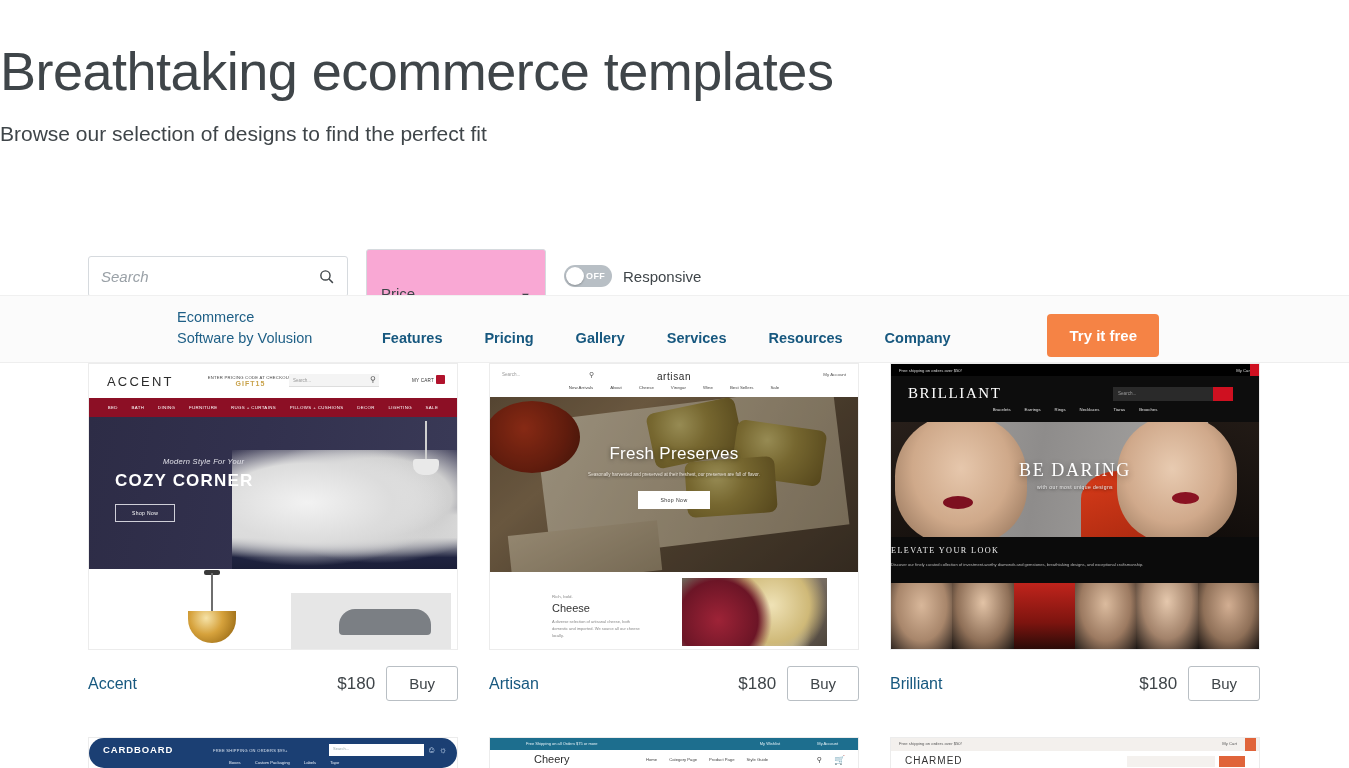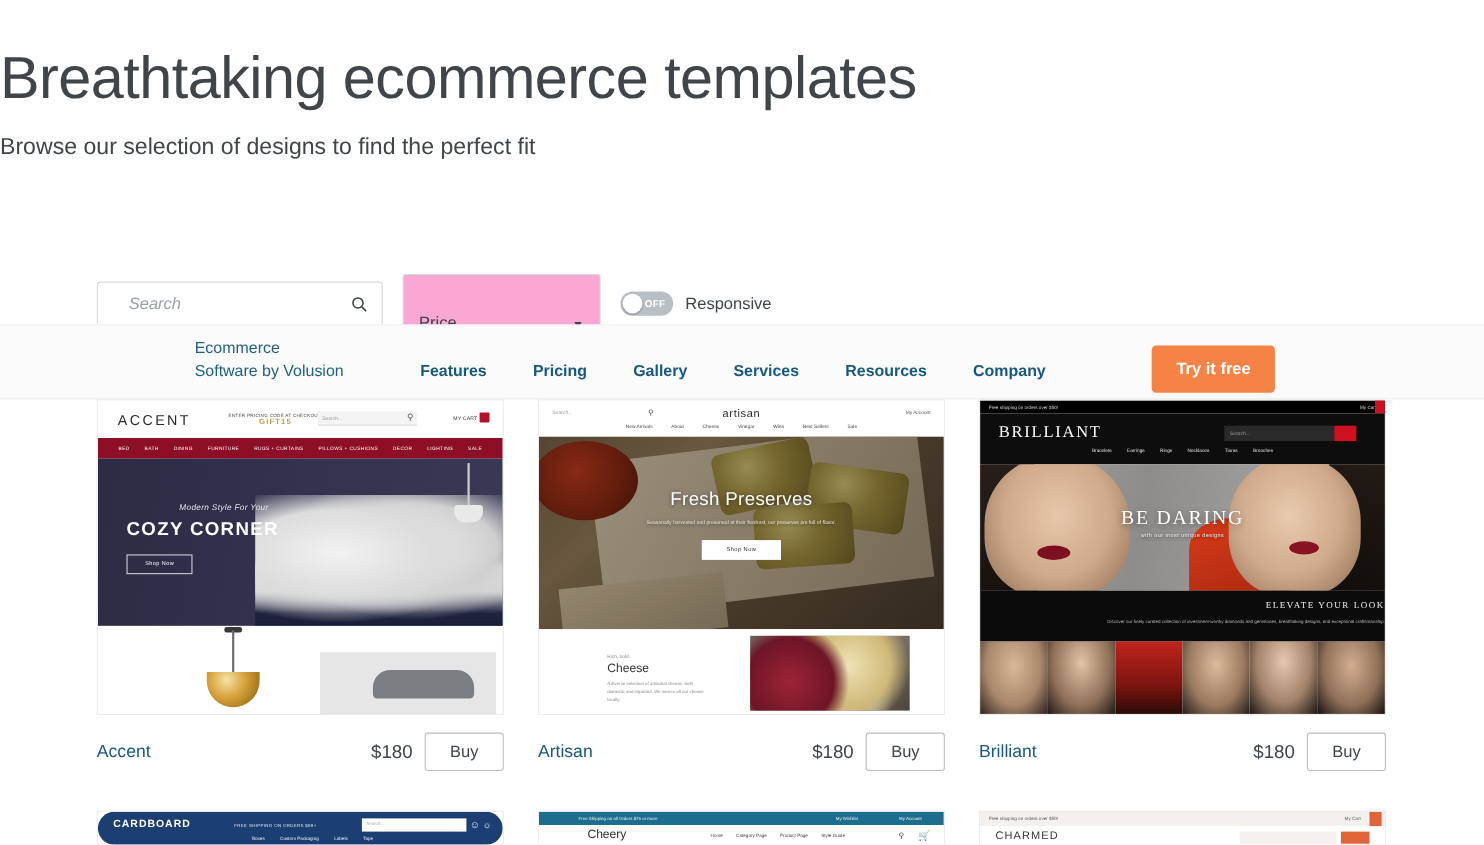--- a/index.html
+++ b/index.html
@@ -28,21 +28,20 @@
   }
   .search-box {
     width: 260px; height: 41px; border:1px solid #d6dade; border-radius:3px;
     background:#fff; display:flex; align-items:center; padding:0 12px;
     position:relative;
   }
   .search-box input {
     border:none; outline:none; flex:1; font-size:15px; color:#3f4549;
     font-family:"Liberation Sans", sans-serif; font-style: italic;
     background:transparent;
-    margin-left:16px;
   }
   .search-box input::placeholder { color:#9aa1a7; font-style: italic; }
   .icon-search { width:17px; height:17px; flex:none; }
   .icon-search svg { display:block; }
 
   .price-select {
     width: 180px; height: 54px; border:1px solid #d6dade; border-radius:3px;
     background:#f9a8d4; display:flex; align-items:flex-end; justify-content:space-between;
     padding:0 14px; font-size:15px; color:#3f4549; cursor:pointer;
   }
@@ -277,21 +276,21 @@
   }
   .bri-hero .hairR { position:absolute; right:-16px; top:-12px; width:78px; height:132px;
     background:linear-gradient(200deg,#241c17,#100c0a); border-radius:40% 0 0 28%; }
   .bri-hero .lipR { position:absolute; right:60px; top:70px; width:27px; height:12px;
     background:#8a1322; border-radius:50%; }
   .bri-copy { position:absolute; left:0; right:0; top:38px; text-align:center; }
   .bri-copy .k1 { font-size:18px; color:#fff; letter-spacing:1.6px;
       font-family:"Liberation Serif", serif; text-shadow:0 2px 6px rgba(0,0,0,.45); }
   .bri-copy .k2 { font-size:5px; color:#ececec; margin-top:3px; letter-spacing:.4px;
       text-shadow:0 1px 3px rgba(0,0,0,.6); }
-  .bri-mid { height:46px; background:#0b0b0b; position:relative; text-align:right; }
+  .bri-mid { height:46px; background:#0b0b0b; position:relative; text-align:left; }
   .bri-mid .m1 { font-size:8.2px; color:#ededed; letter-spacing:1.4px; padding-top:9px;
       font-family:"Liberation Serif", serif; }
   .bri-mid .m2 { font-size:4.1px; color:#b9b9b9; margin-top:7px; }
   .bri-strip { height:66px; display:flex; }
   .bri-strip div { flex:1; }
   .bri-s1 { background: radial-gradient(ellipse at 50% 34%, #d8b79a 0%, #a8866b 58%, #2e2520 100%); }
   .bri-s2 { background: radial-gradient(ellipse at 50% 30%, #e2c3a6 0%, #8e6f57 60%, #1d1714 100%); }
   .bri-s3 { background: linear-gradient(180deg,#c0241c 0%, #7d140f 60%, #2a0b08 100%); }
   .bri-s4 { background: radial-gradient(ellipse at 50% 32%, #dbbb9e 0%, #9c7a61 58%, #241d19 100%); }
   .bri-s5 { background: radial-gradient(ellipse at 50% 28%, #e5c8ad 0%, #a2826a 56%, #1b1613 100%); }

